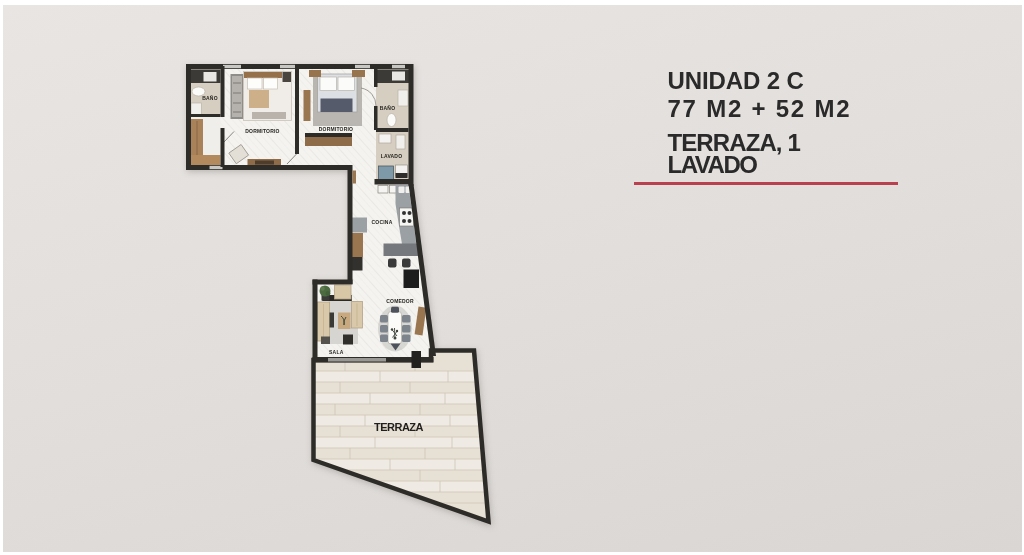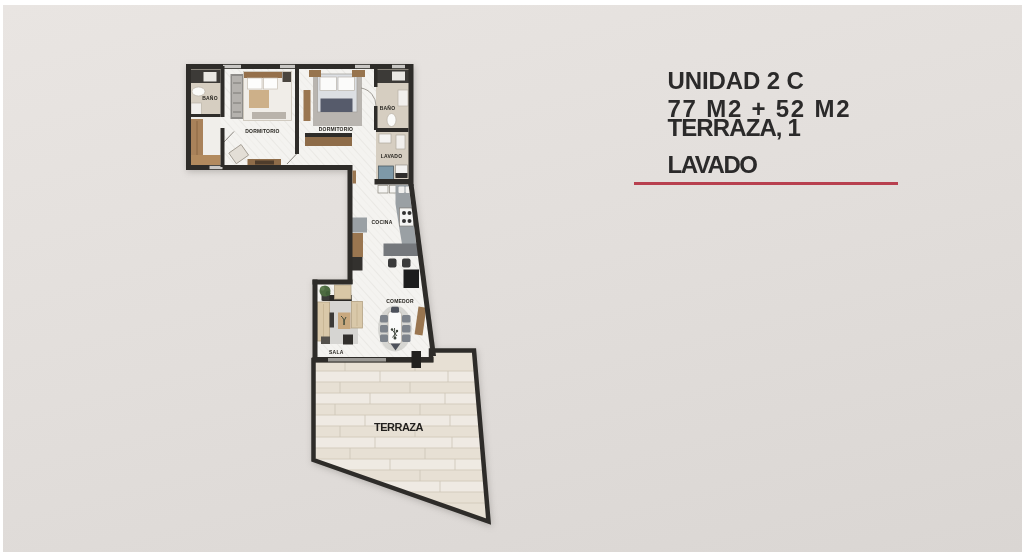--- a/index.html
+++ b/index.html
@@ -305,16 +305,16 @@
 
   <text x="400" y="302.7" font-size="5" font-weight="bold" fill="#26241f" text-anchor="middle" letter-spacing="0.2">COMEDOR</text>
 
   <text x="336.3" y="354" font-size="5" font-weight="bold" fill="#26241f" text-anchor="middle" letter-spacing="0.2">SALA</text>
 
   <text x="398.5" y="431.3" font-size="11" font-weight="bold" fill="#211f1d" text-anchor="middle" letter-spacing="-0.5">TERRAZA</text>
 </svg>
 
 <div class="tl" style="top:66.6px;letter-spacing:-0.11px">UNIDAD 2 C</div>
 <div class="tl" style="top:94.7px;letter-spacing:1.77px">77 M2 + 52 M2</div>
-<div class="tl" style="top:114px;letter-spacing:-0.9px">TERRAZA, 1</div>
+<div class="tl" style="top:129px;letter-spacing:-0.9px">TERRAZA, 1</div>
 <div class="tl" style="top:150.9px;letter-spacing:-1.47px">LAVADO</div>
 
 <div class="redline"></div>
 
 </body></html>

